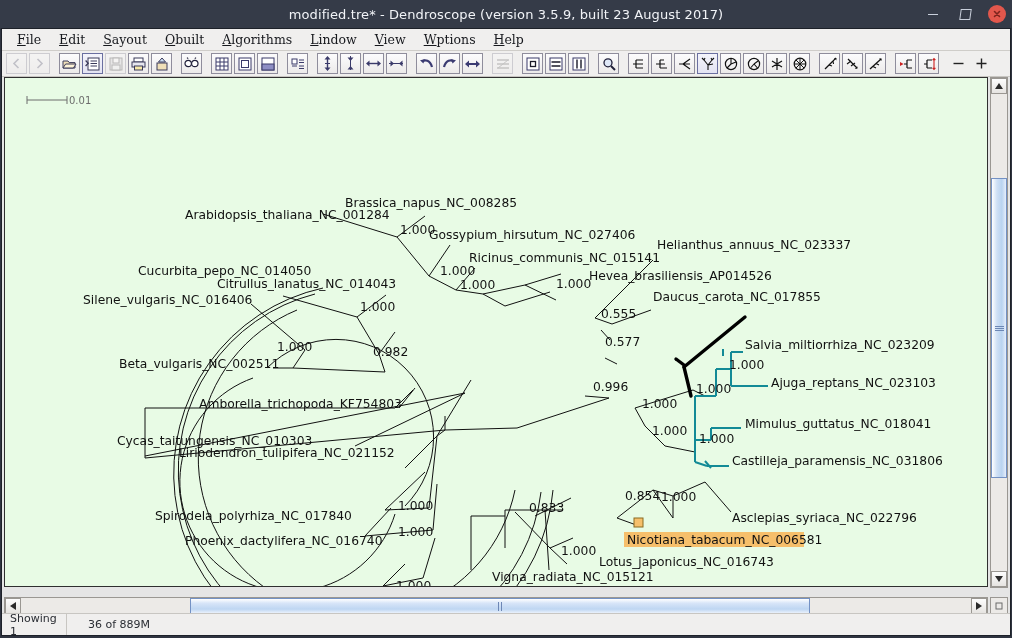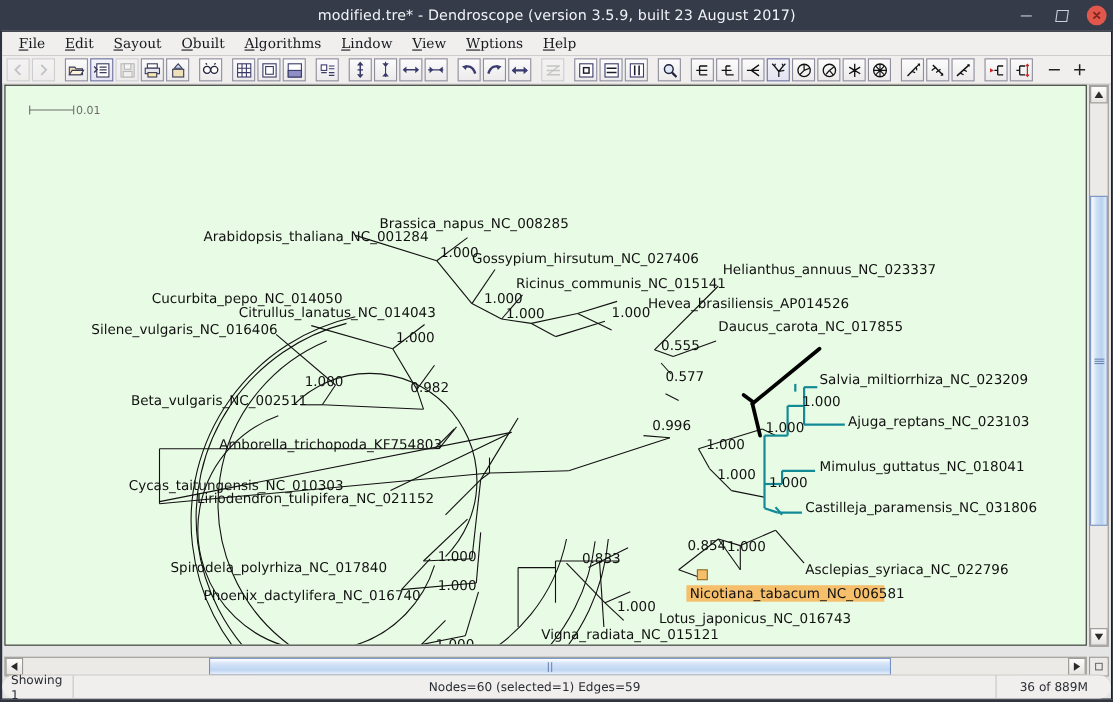--- a/index.html
+++ b/index.html
@@ -177,21 +177,20 @@
   }
 
   
   .statusbar {
     position: absolute; left: 0; bottom: 0;
     width: 100%; height: 22px;
     background: #f0efee;
     border-top: 1px solid #c8c6c2;
     display: flex; align-items: stretch;
     box-sizing: border-box;
-    border-radius: 11px;
   }
   .st-cell {
     display: flex; align-items: center;
     font-size: 11px; color: #2a2d33;
     font-family: "DejaVu Sans", "Liberation Sans", sans-serif;
     border-right: 1px solid #c8c6c2;
     padding: 0 8px;
     box-sizing: border-box;
   }
   .st-showing { width: 65px; justify-content: flex-start; }
@@ -748,18 +747,17 @@
       <div class="corner-box">
         <svg width="8" height="8" viewBox="0 0 8 8">
             <rect x="1" y="1" width="6" height="6" fill="none" stroke="#6b6b6b"></rect>
           </svg>
       </div>
 
     </div>
 
     <div class="statusbar">
       <div class="st-cell st-showing">Showing 1</div>
-      <div class="st-cell st-mid">Nodes=60 (selected=1) Edges=59</div>
       <div class="st-cell st-mem">36 of 889M</div>
     </div>
 
   </div>
 </div>
 
 </body></html>

